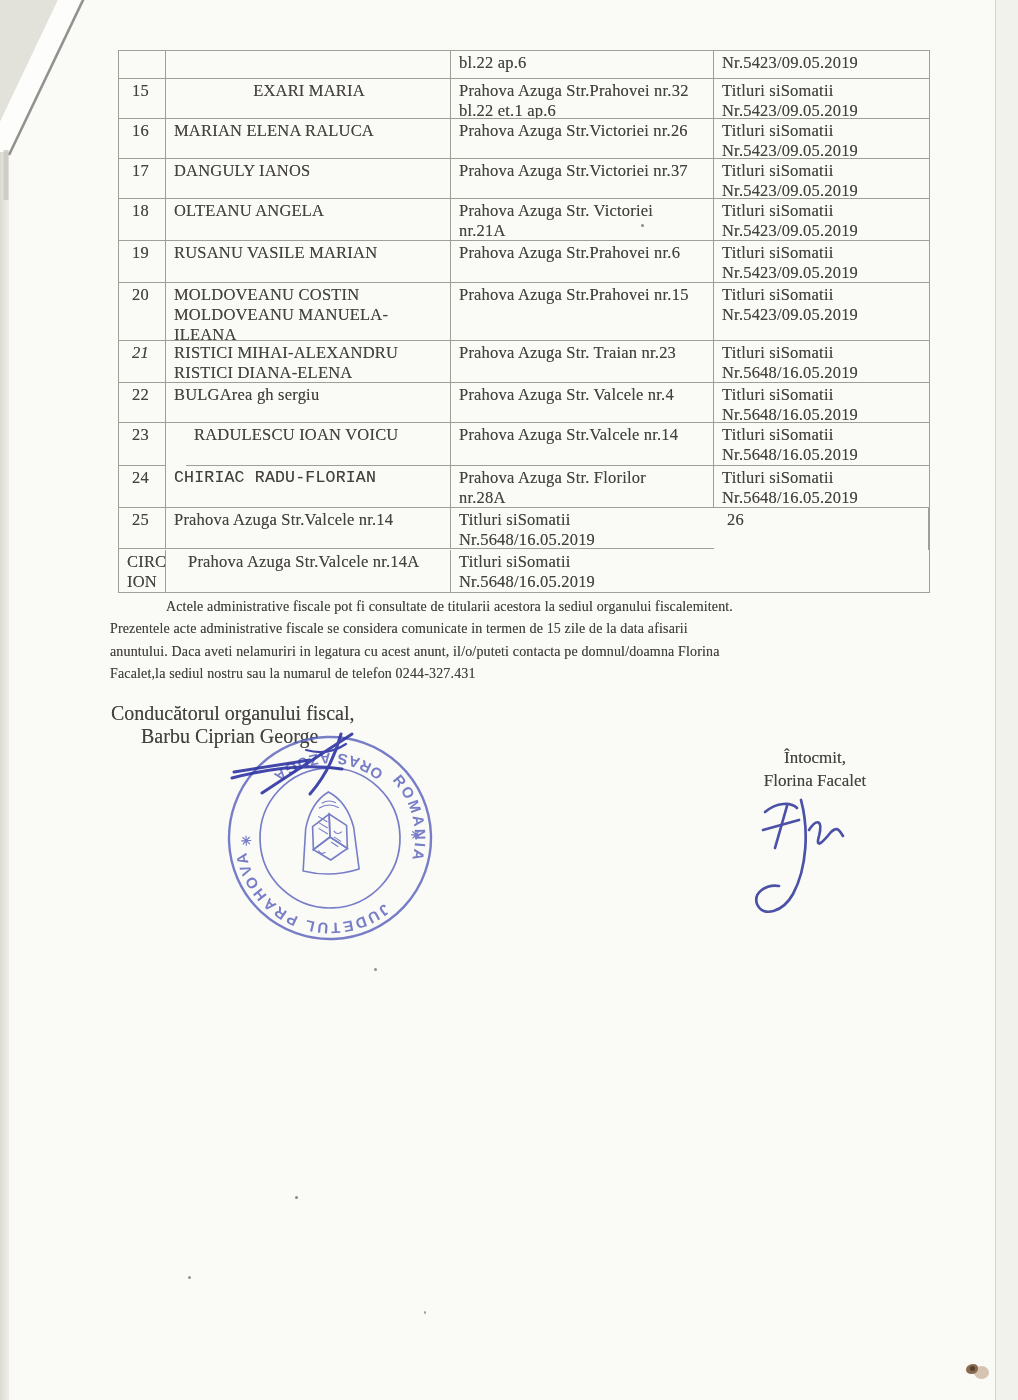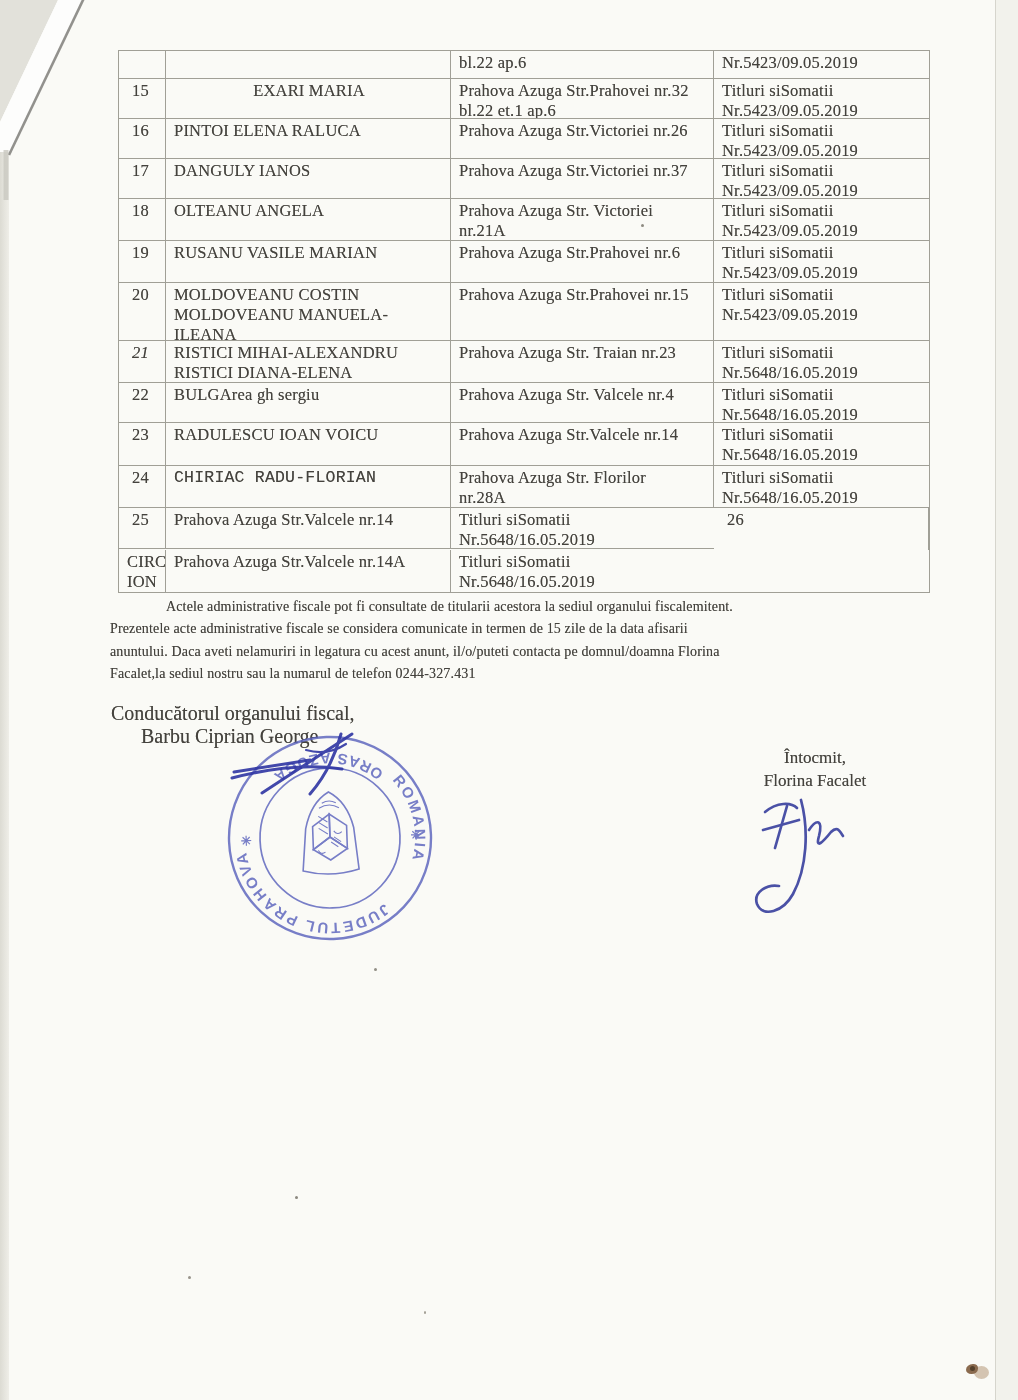--- a/index.html
+++ b/index.html
@@ -95,21 +95,21 @@
         <div>bl.22 et.1 ap.6</div>
       </div>
       <div class="cell last-col title" style="height: 40px;">
         <div>Titluri siSomatii</div>
         <div>Nr.5423/09.05.2019</div>
       </div>
       <div class="cell nr" style="height: 40px;">
         <div>16</div>
       </div>
       <div class="cell name" style="height: 40px;">
-        <div>PINTOI ELENA RALUCA</div>
+        <div>MARIAN ELENA RALUCA</div>
       </div>
       <div class="cell addr" style="height: 40px;">
         <div>Prahova Azuga Str.Victoriei nr.26</div>
       </div>
       <div class="cell last-col title" style="height: 40px;">
         <div>Titluri siSomatii</div>
         <div>Nr.5423/09.05.2019</div>
       </div>
       <div class="cell nr" style="height: 40px;">
         <div>17</div>
@@ -189,21 +189,21 @@
       <div class="cell addr" style="height: 40px;">
         <div>Prahova Azuga Str. Valcele nr.4</div>
       </div>
       <div class="cell last-col title" style="height: 40px;">
         <div>Titluri siSomatii</div>
         <div>Nr.5648/16.05.2019</div>
       </div>
       <div class="cell nr" style="height: 43px;">
         <div>23</div>
       </div>
-      <div class="cell name" style="height: 43px;">
+      <div class="cell name" style="height: 43px; margin-left: 20px;">
         <div>RADULESCU IOAN VOICU</div>
       </div>
       <div class="cell addr" style="height: 43px;">
         <div>Prahova Azuga Str.Valcele nr.14</div>
       </div>
       <div class="cell last-col title" style="height: 43px;">
         <div>Titluri siSomatii</div>
         <div>Nr.5648/16.05.2019</div>
       </div>
       <div class="cell nr" style="height: 42px;">
@@ -230,21 +230,21 @@
         <div>Titluri siSomatii</div>
         <div>Nr.5648/16.05.2019</div>
       </div>
       <div class="cell last-row nr" style="height: 42px;">
         <div>26</div>
       </div>
       <div class="cell last-row name" style="height: 42px;">
         <div>CIRCIU ION MARIAN CIRCIU</div>
         <div>CRISTINA</div>
       </div>
-      <div class="cell last-row addr" style="height: 42px;">
+      <div class="cell last-row addr" style="height: 42px; margin-left: 14px;">
         <div>Prahova Azuga Str.Valcele nr.14A</div>
       </div>
       <div class="cell last-col last-row title" style="height: 42px;">
         <div>Titluri siSomatii</div>
         <div>Nr.5648/16.05.2019</div>
       </div>
     </div>
 
   <div id="notice" class="ink">
     <div class="nline first">Actele administrative fiscale pot fi consultate de titularii acestora la sediul organului fiscalemitent.</div>

